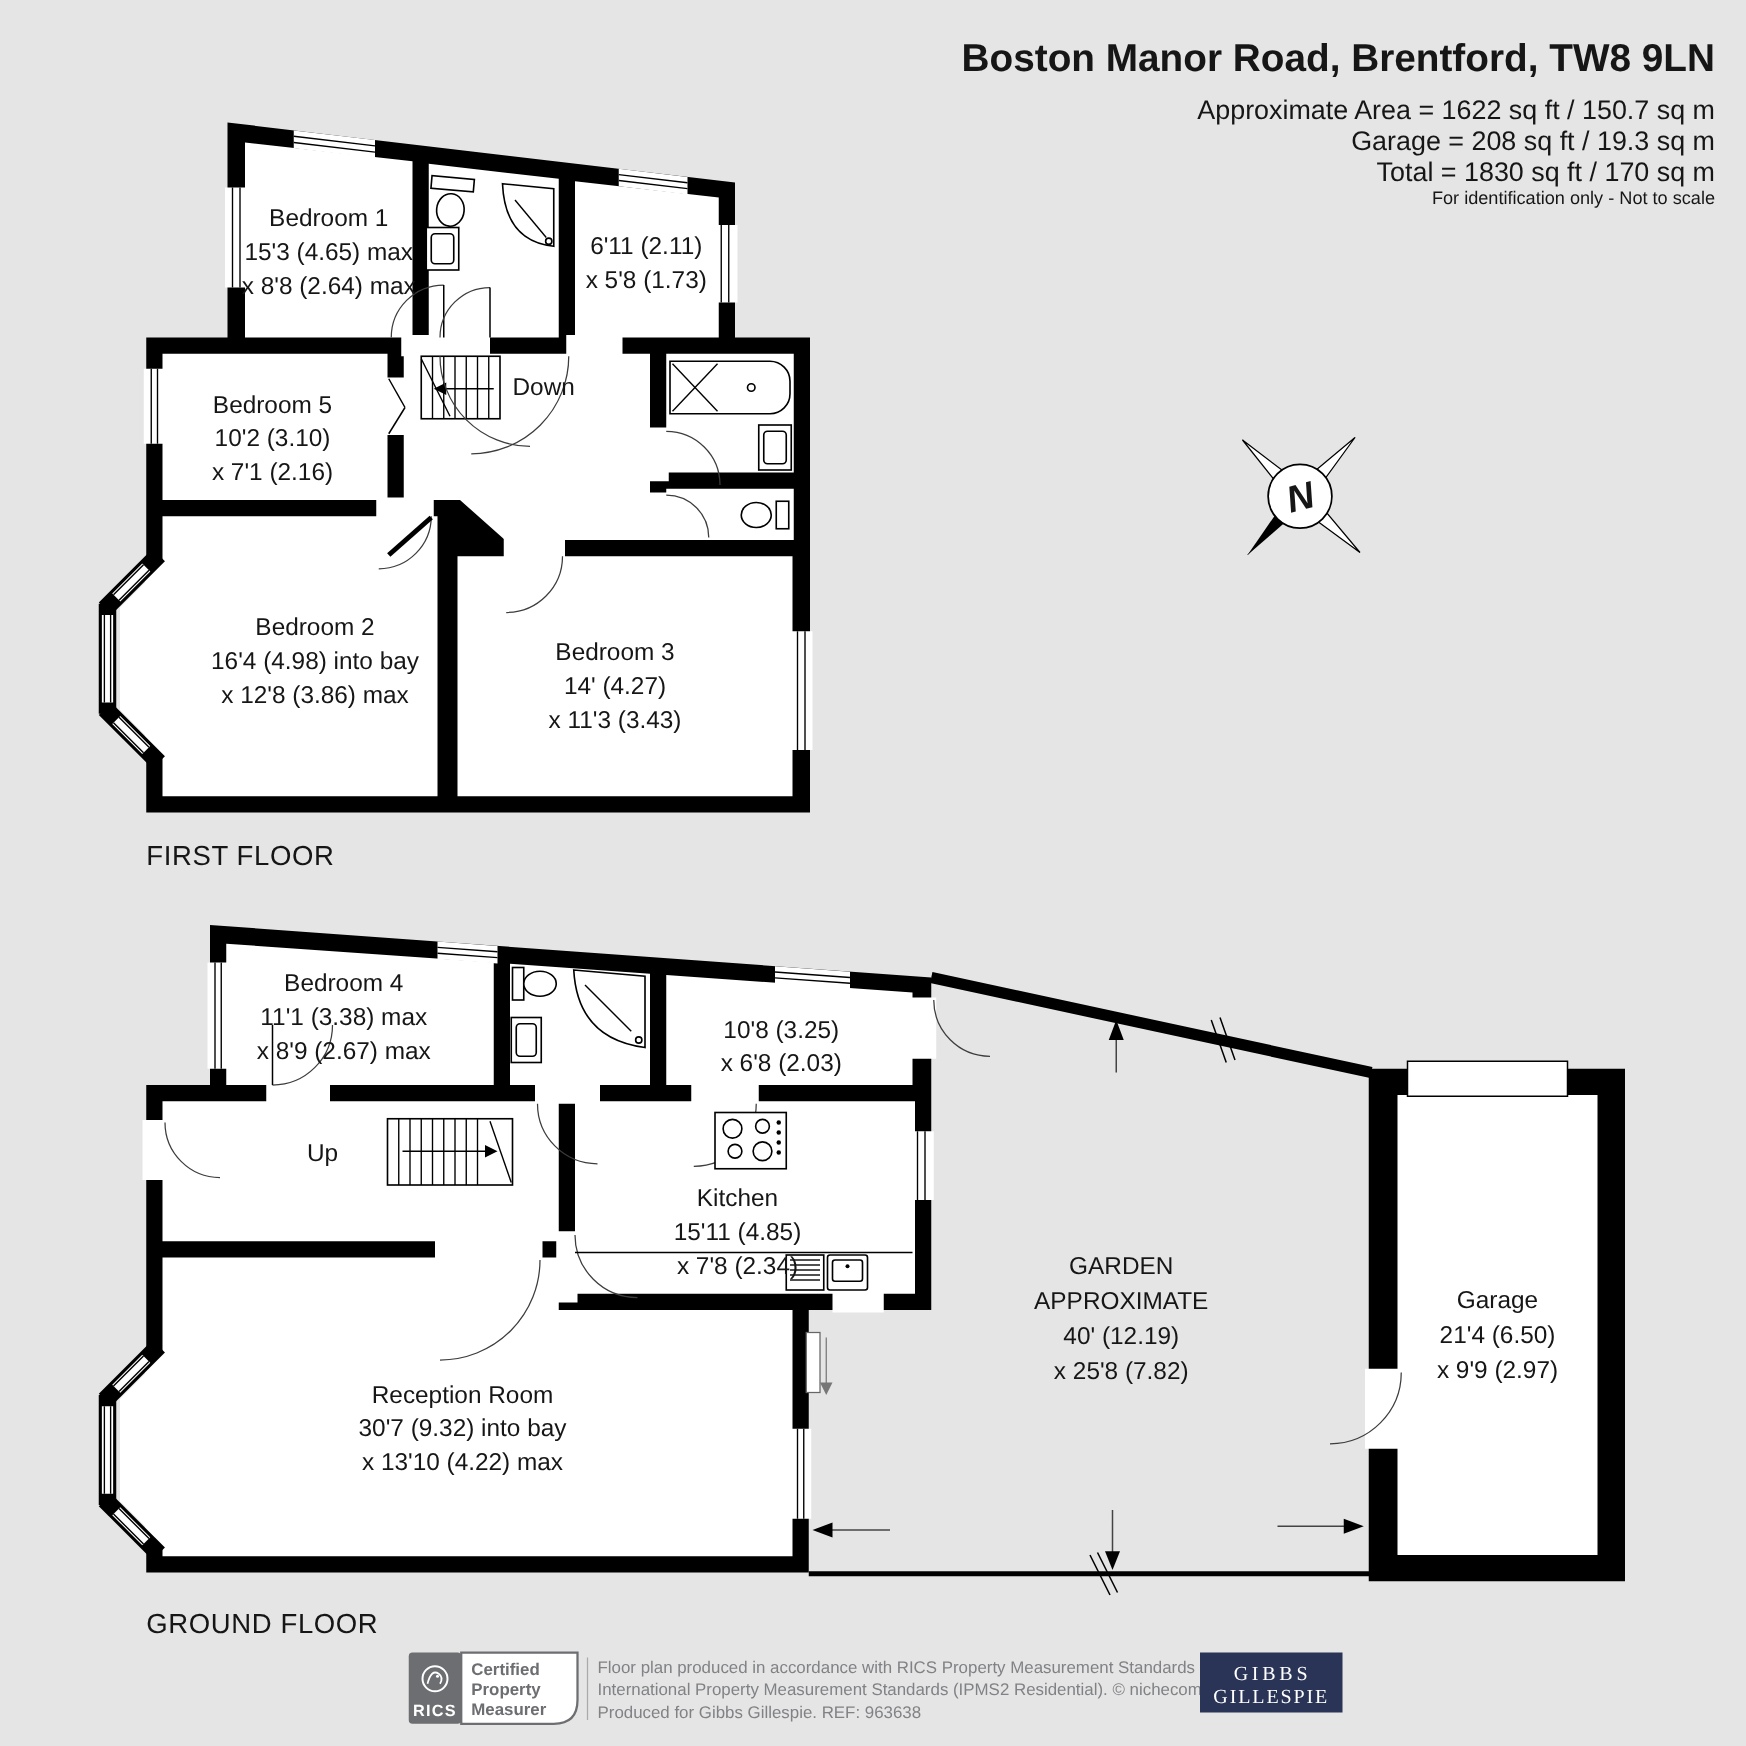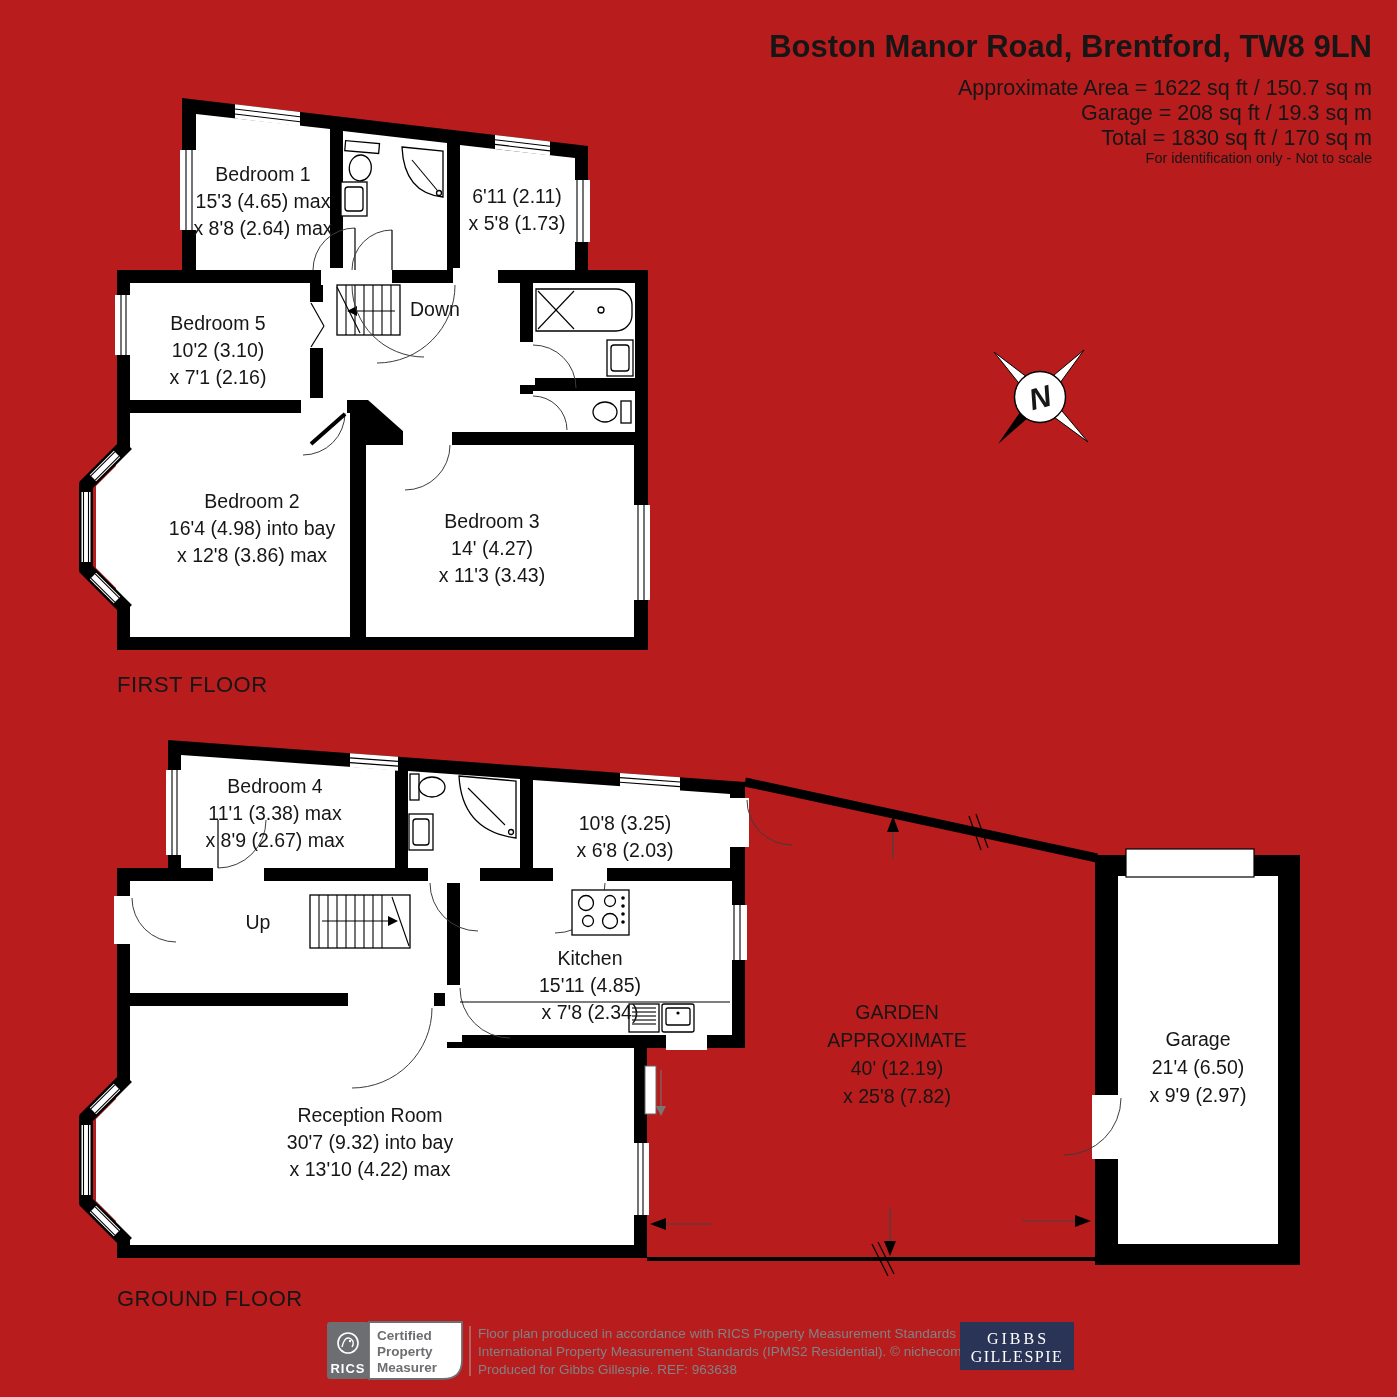--- a/index.html
+++ b/index.html
@@ -1,16 +1,16 @@
 <!DOCTYPE html>
 <html><head>
 <meta charset="utf-8">
 <style>
   html,body{margin:0;padding:0;background:#fff;}
-  .page{position:relative;width:1397px;height:1397px;background:#b91c1c;overflow:hidden;
+  .page{position:relative;width:1397px;height:1397px;background:#e5e5e5;overflow:hidden;
         font-family:"Liberation Sans",sans-serif;}
   svg{position:absolute;left:0;top:0;}
   text{fill:#161616;}
   .t-title{font-size:31px;font-weight:bold;text-anchor:end;}
   .t-head{font-size:21.5px;text-anchor:end;}
   .t-note{font-size:14.5px;text-anchor:end;}
   .t-room{font-size:19.5px;text-anchor:middle;}
   .t-floor{font-size:22px;letter-spacing:0.5px;}
   .t-stair{font-size:19.5px;}
   .t-n{font-size:30px;font-style:italic;font-weight:bold;text-anchor:middle;}

